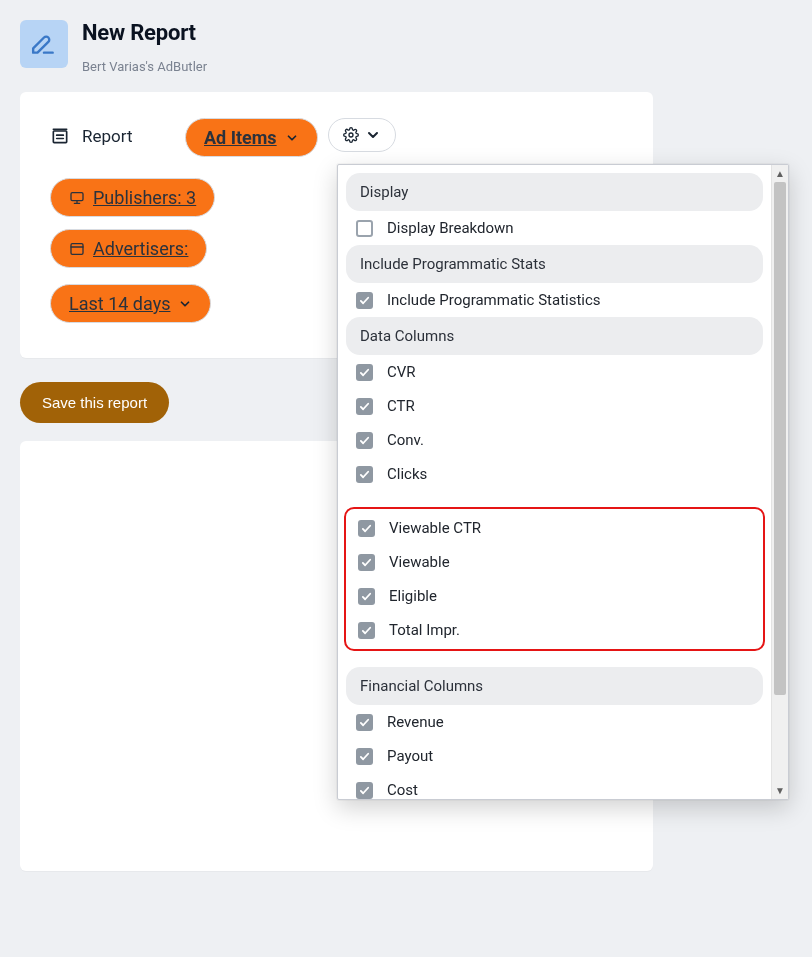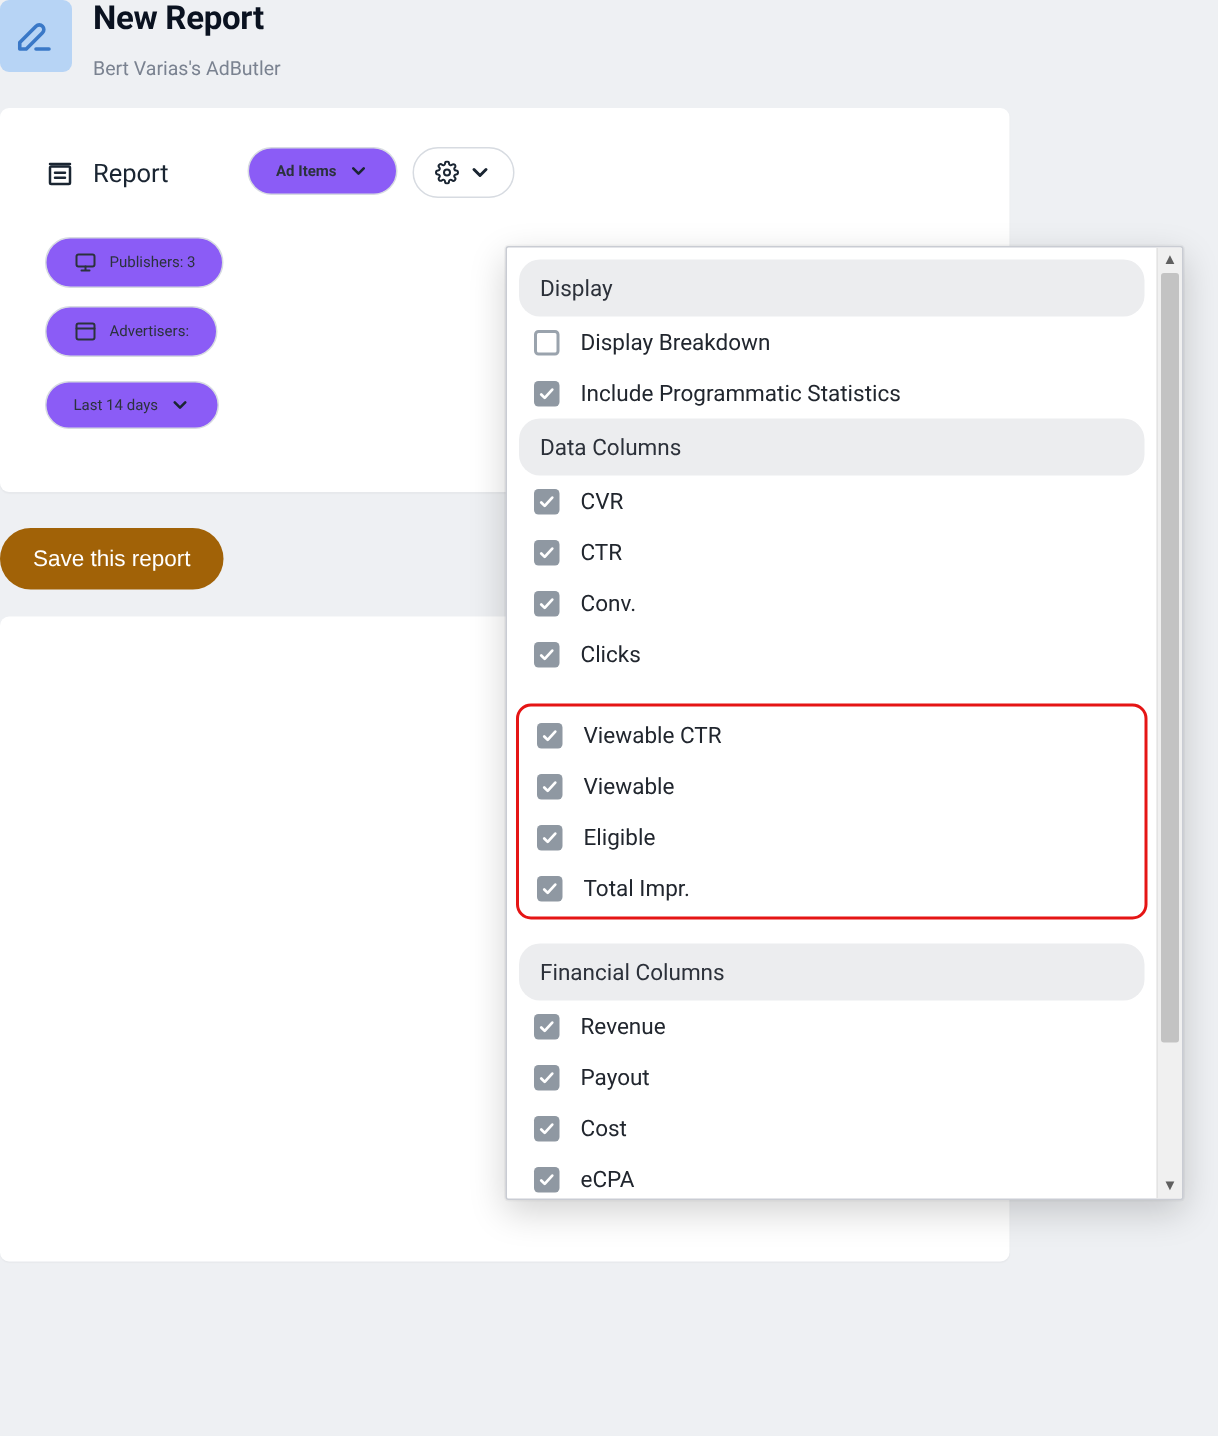--- a/index.html
+++ b/index.html
@@ -8,20 +8,21 @@
     font-family: -apple-system, BlinkMacSystemFont, "Segoe UI", Roboto, Helvetica, Arial, sans-serif;
     background: #eef0f3;
     color: #0d1b2a;
     font-size: 15px;
   }
   .canvas {
     width: 673px;
     height: 957px;
     background: #eef0f3;
     position: relative;
+    padding: 20px;
   }
   .header {
     display: flex;
     align-items: flex-start;
     gap: 14px;
     margin-bottom: 18px;
   }
   .header-icon {
     width: 48px; height: 48px;
     background: #b7d4f5;
@@ -69,28 +70,29 @@
   .row-content {
     display: flex;
     flex-wrap: wrap;
     gap: 10px;
     align-items: flex-start;
   }
   .pill {
     display: inline-flex;
     align-items: center;
     gap: 8px;
-    background: #8b5cf6;
+    background: #f97316;
     border: 1px solid #d7dbe1;
     border-radius: 22px;
     padding: 8px 18px;
-    font-size: 10px;
+    font-size: 18px;
     color: #2b323c;
     cursor: pointer;
     white-space: nowrap;
+    text-decoration: underline;
   }
   .pill.bold { font-weight: 700; }
   .pill svg.mini { width: 16px; height: 16px; }
   .chev { width: 14px; height: 14px; }
   .gear-btn {
     display: inline-flex;
     align-items: center;
     gap: 6px;
     background: #fff;
     border: 1px solid #d7dbe1;
@@ -286,20 +288,21 @@
   <div class="below-card"></div>
 
   
   <div class="dropdown">
     <div class="dropdown-inner" id="dd-inner">
         <div class="dd-section-head">Display</div>
         <div class="dd-item">
           <span class="chk unchecked"></span>
           <span>Display Breakdown</span>
         </div>
+        <div class="dd-section-head">Include Programmatic Stats</div>
         <div class="dd-item">
           <span class="chk checked">
             <svg viewBox="0 0 24 24" fill="none" stroke="#fff" stroke-width="4" stroke-linecap="round" stroke-linejoin="round">
               <polyline points="4 13 9 18 20 6"></polyline>
             </svg>
           </span>
           <span>Include Programmatic Statistics</span>
         </div>
         <div class="dd-section-head">Data Columns</div>
         <div class="dd-item">

